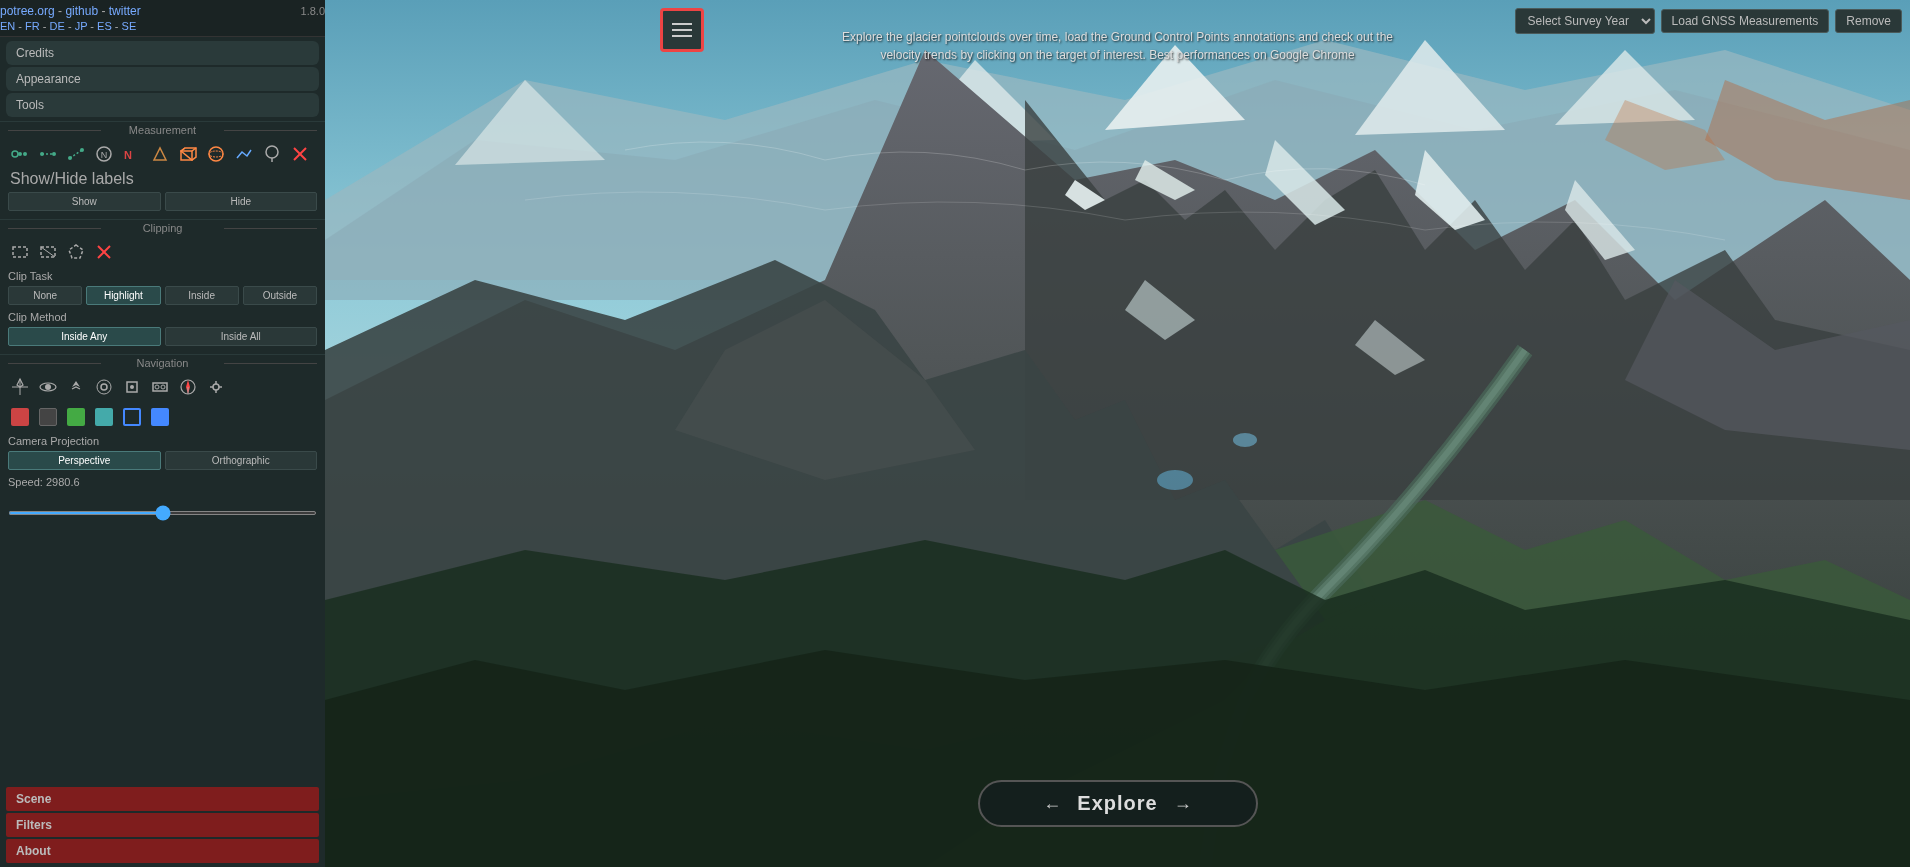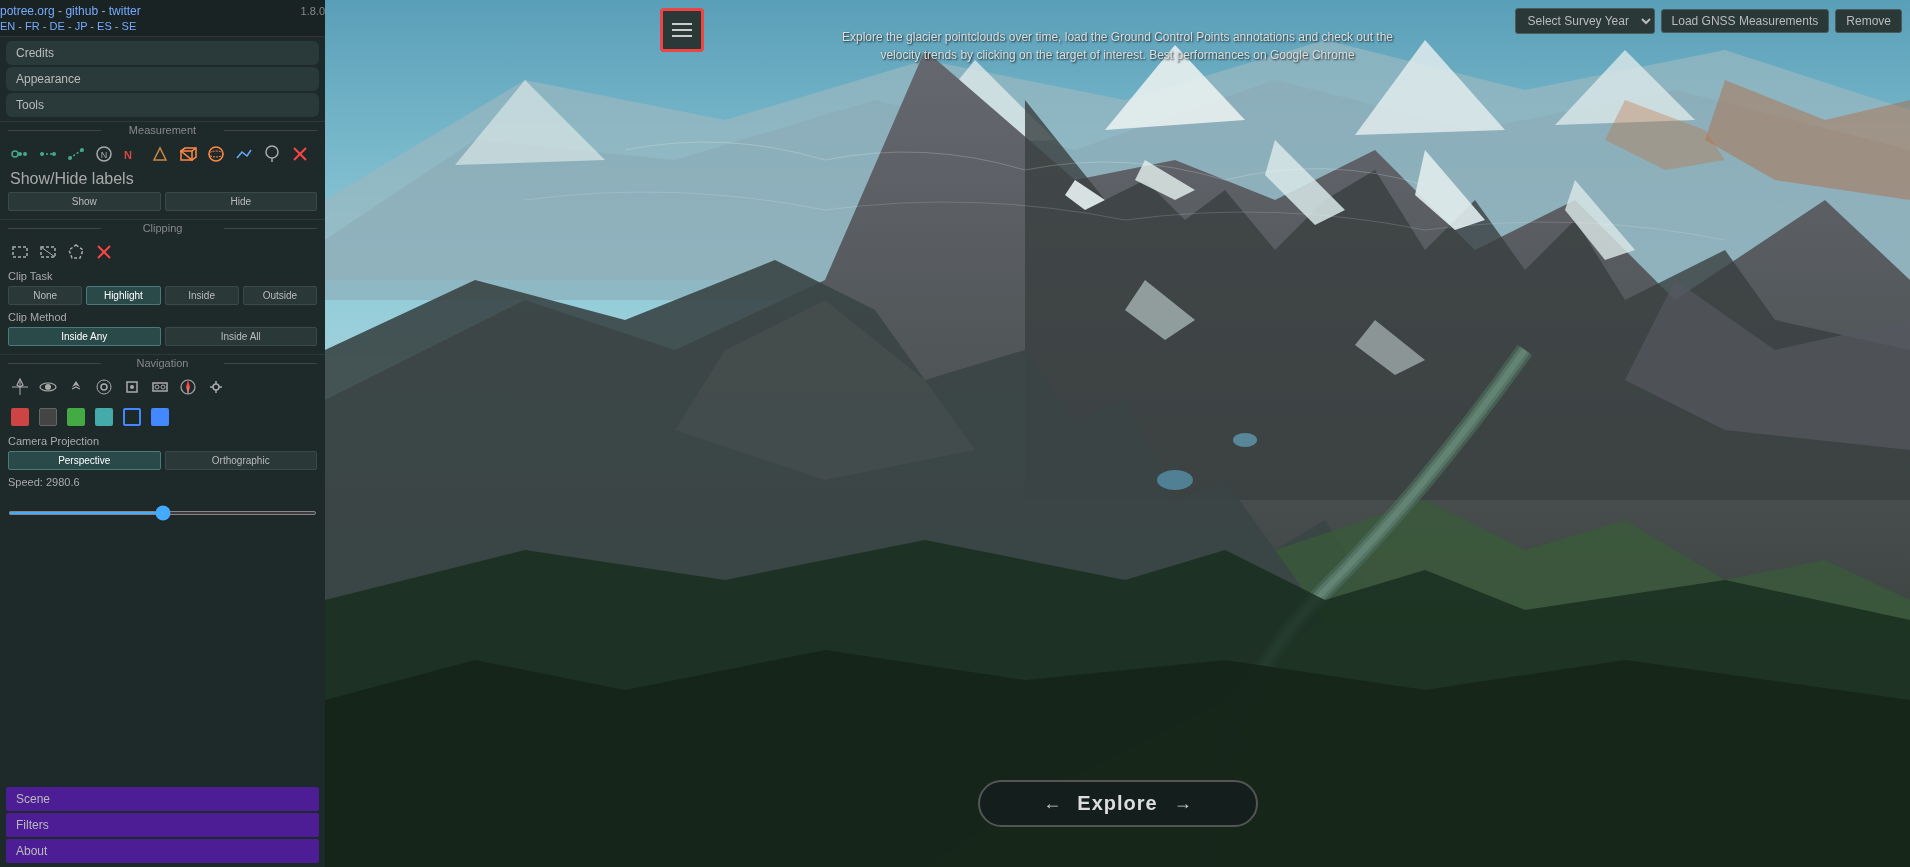--- a/index.html
+++ b/index.html
@@ -176,28 +176,29 @@
 
     
     .bottom-nav {
       margin-top: auto;
       padding: 4px 6px;
       display: flex;
       flex-direction: column;
       gap: 2px;
     }
     .bottom-nav-btn {
-      background: #4c1d95;
+      background: #7f1d1d;
       color: #bbb;
       border: none;
       padding: 5px 10px;
       text-align: left;
       cursor: pointer;
       font-size: 12px;
       border-radius: 2px;
+      font-weight: bold;
     }
 
     
     #viewport {
       flex: 1;
       position: relative;
       overflow: hidden;
     }
 
     

